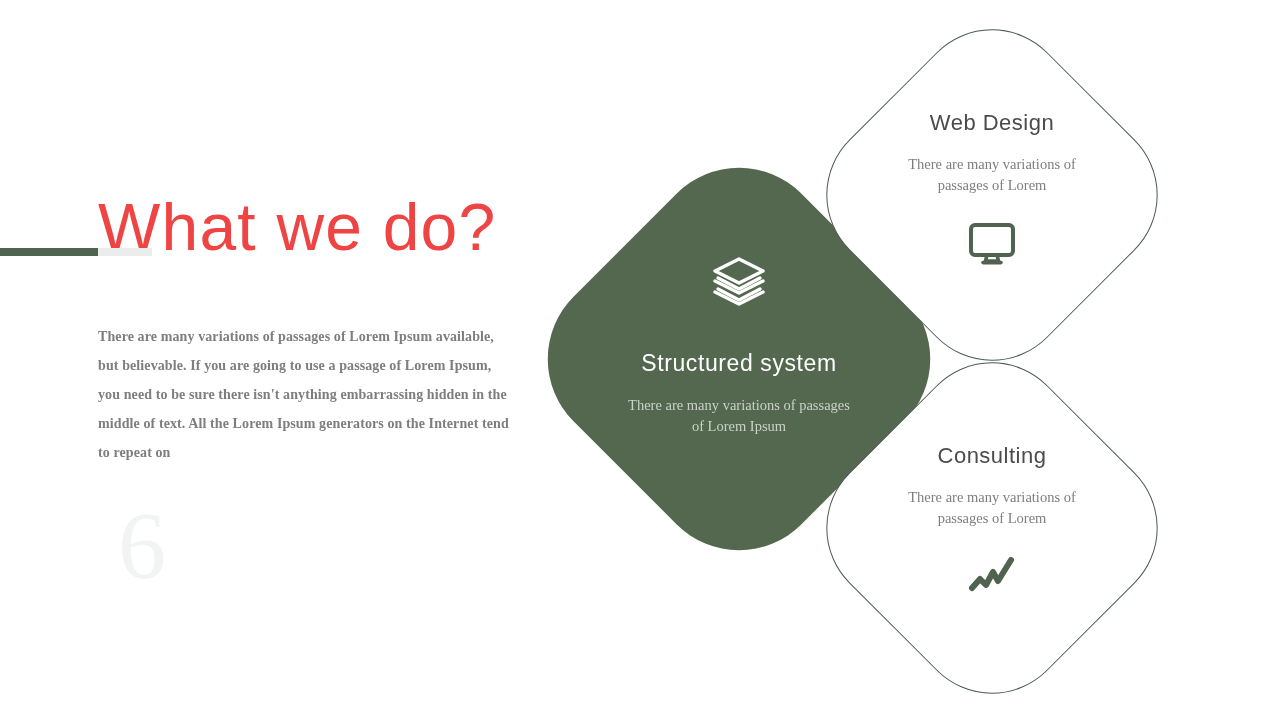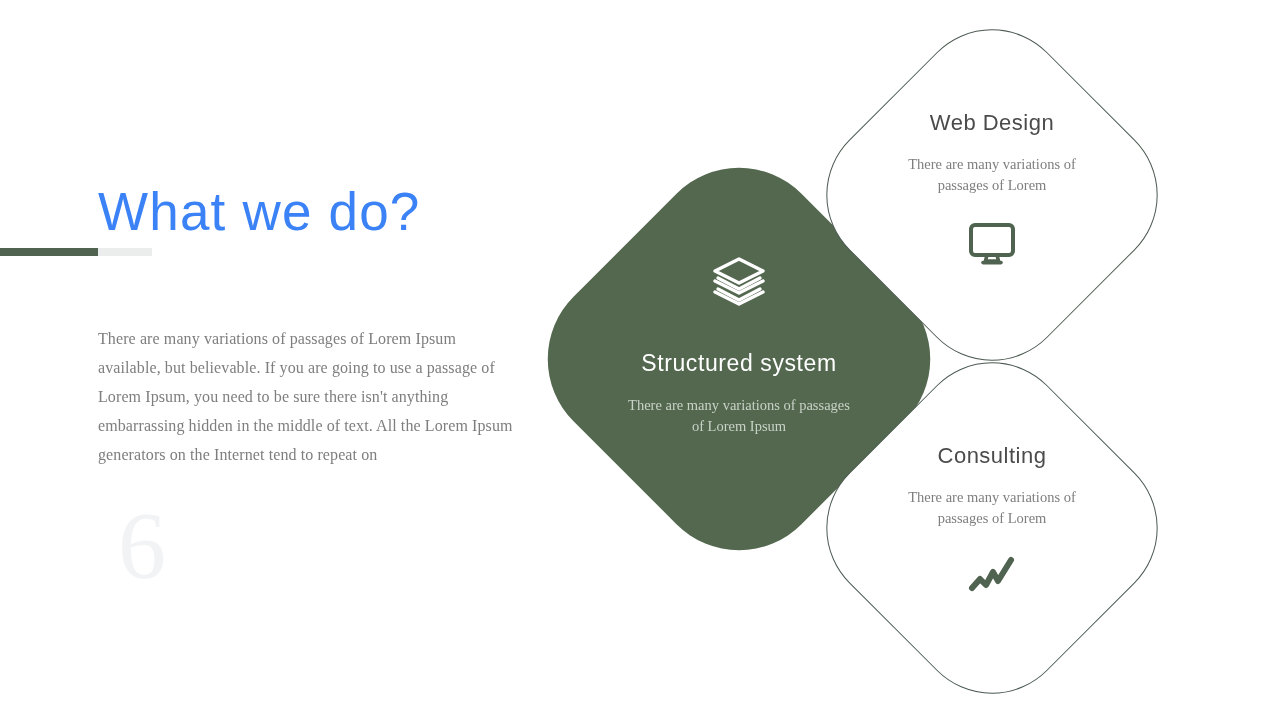--- a/index.html
+++ b/index.html
@@ -22,24 +22,24 @@
     left: 0px;
     top: 0px;
     width: 560px;
     height: 720px;
   }
   #page-title {
     position: absolute;
     left: 98px;
     top: 147px;
     font-family: "Liberation Sans", sans-serif;
-    font-size: 53px;
+    font-size: 66px;
     font-weight: 300;
     letter-spacing: 1.2px;
-    color: #3b82f6;
+    color: #ef4444;
     white-space: nowrap;
     line-height: 1.1;
   }
   #title-divider {
     position: absolute;
     left: 0px;
     top: 248px;
     width: 152px;
     height: 8px;
     background: #ebedec;
@@ -51,24 +51,25 @@
     width: 98px;
     height: 8px;
     background: #4f6350;
   }
   #body-paragraph {
     position: absolute;
     left: 98px;
     top: 308px;
     width: 418px;
     font-family: "Liberation Serif", serif;
-    font-size: 16px;
+    font-size: 14px;
     line-height: 29px;
     color: #7e7e7e;
     letter-spacing: 0.1px;
+    font-weight: bold;
   }
   #page-number {
     position: absolute;
     left: 118px;
     top: 498px;
     font-family: "Liberation Serif", serif;
     font-size: 96px;
     font-weight: 400;
     color: #f1f3f5;
     line-height: 1;

